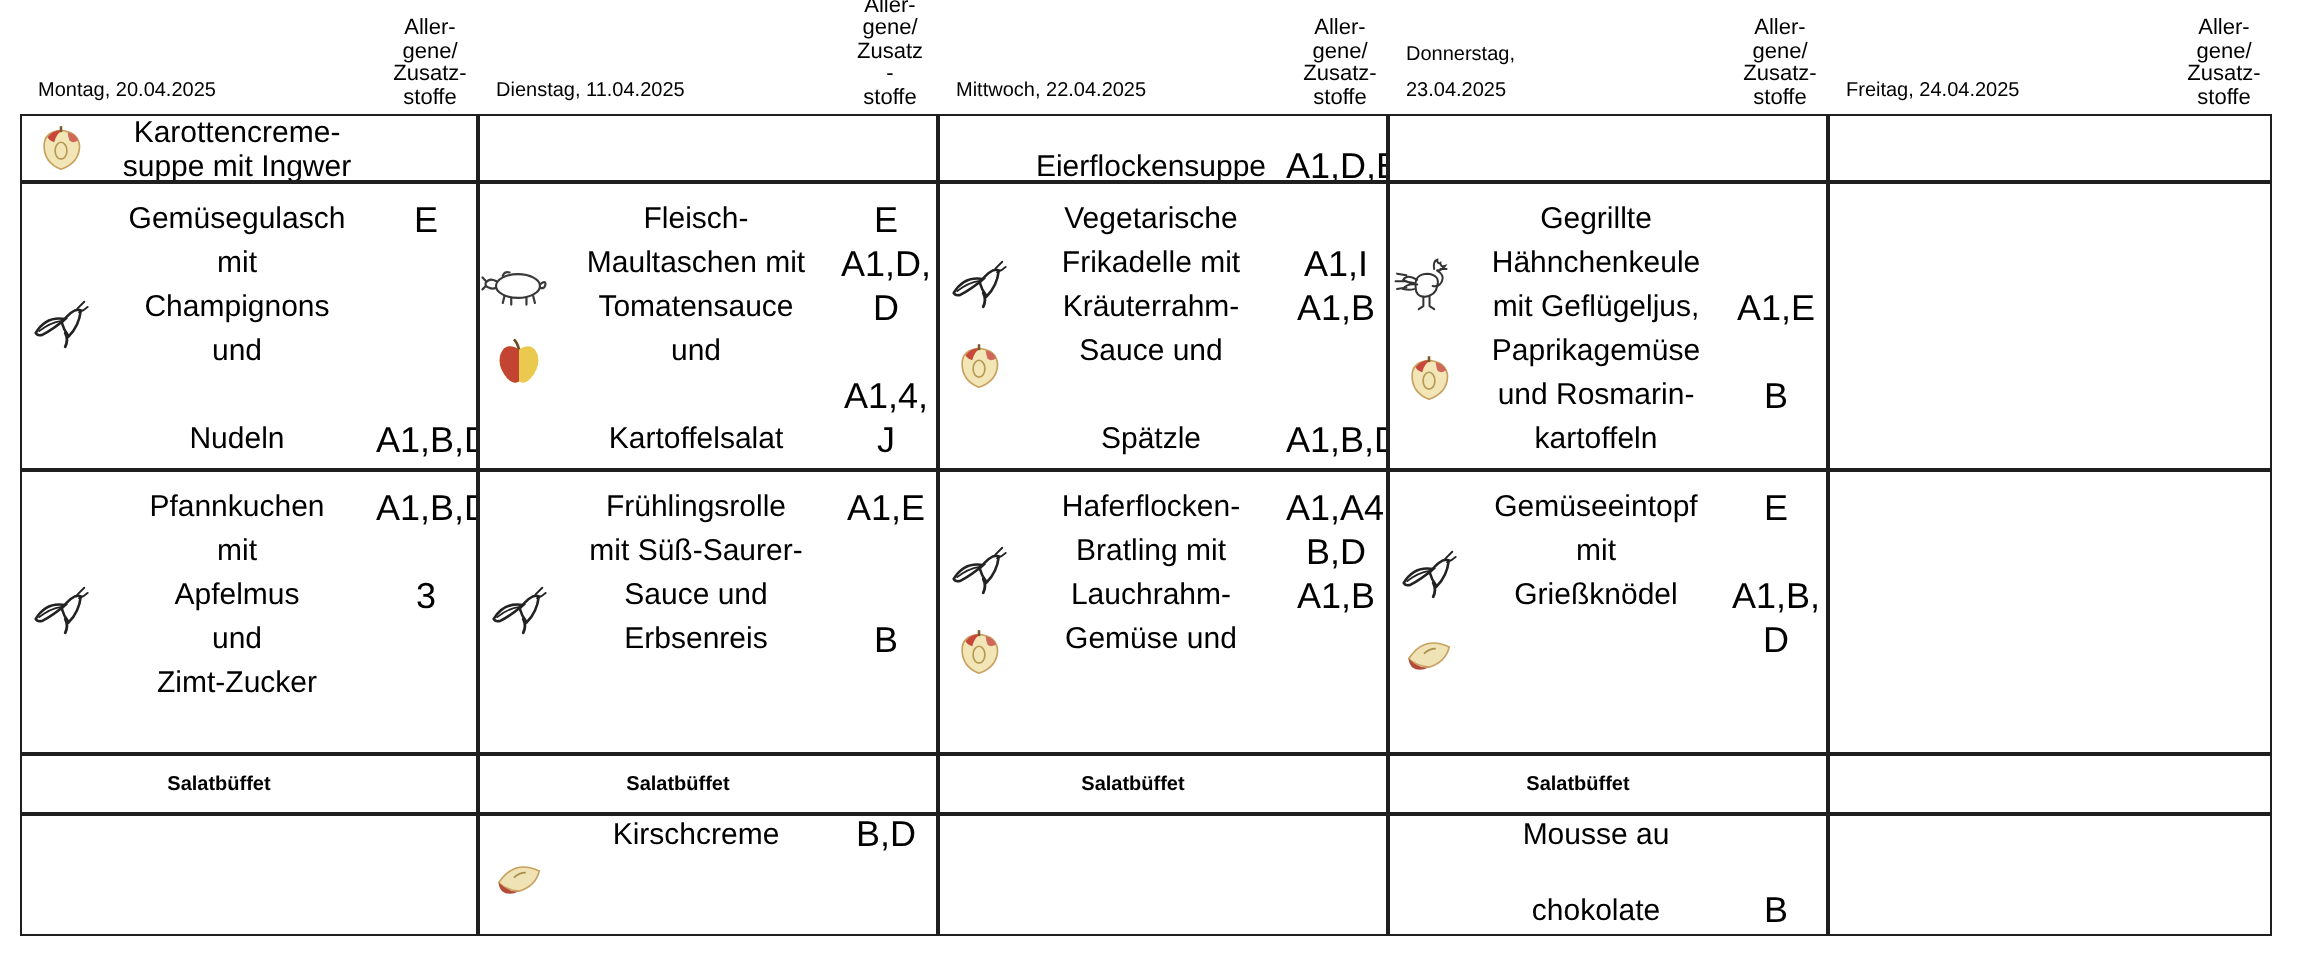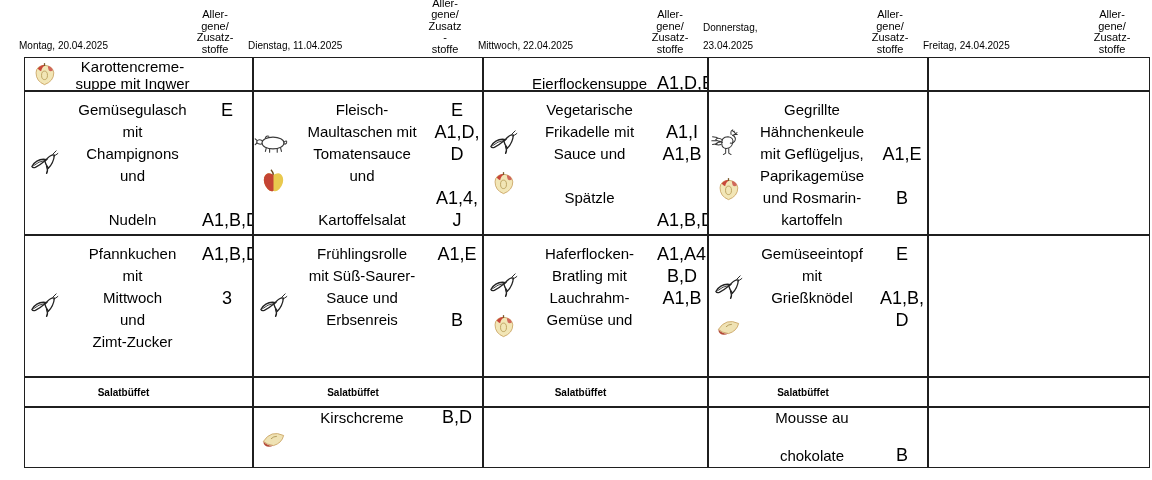--- a/index.html
+++ b/index.html
@@ -9,21 +9,21 @@
   
   .hdr{position:absolute;left:14px;top:0;width:1126px;height:57px;display:grid;
        grid-template-columns:229px 230px 225px 220px 222px;}
   .day-hdr{position:relative;}
   .day-title{position:absolute;left:5px;bottom:2px;font-weight:normal;font-size:10px;
              line-height:18px;white-space:pre-line;}
   .allerg-hdr{position:absolute;right:2px;bottom:2px;width:52px;font-size:11px;
               line-height:11.5px;text-align:center;white-space:pre-line;}
 
   
-  .tbl{position:absolute;left:24px;top:57px;width:1031px;height:411px;display:grid;
+  .tbl{position:absolute;left:10px;top:57px;width:1031px;height:411px;display:grid;
        grid-template-columns:229px 230px 225px 220px 222px;
        grid-template-rows:34px 144px 142px 30px 61px;}
   .cell{position:relative;border:1px solid #1f1f1f;overflow:hidden;background:#fff;}
 
   .icon-col{position:absolute;left:1px;top:0;bottom:0;width:36px;display:flex;
             flex-direction:column;justify-content:center;align-items:center;gap:14px;}
   .dish{position:absolute;left:38px;right:50px;top:0;bottom:0;text-align:center;}
   .codes{position:absolute;right:0;top:0;bottom:0;width:50px;text-align:center;}
   .ln{min-height:22px;line-height:22px;font-size:15px;white-space:nowrap;}
   .codes .ln{font-size:18px;}
@@ -214,20 +214,21 @@
               <path d="M8 9 Q12 4 17 5 Q13 7 12 12 Q9 11 8 9Z" fill="#c8473a"></path>
               <path d="M20 6 Q25 7 26 11 Q23 13 21 11 Q20 8 20 6Z" fill="#d0685a"></path>
               <ellipse cx="16" cy="17" rx="3.5" ry="5" fill="none" stroke="#b59a55" stroke-width="1"></ellipse>
               <path d="M16 2.5 L16 6" stroke="#7a5a2b" stroke-width="1.5"></path>
             </svg>
           </span>
         </div>
       <div class="dish" data-name="dish-text">
           <div class="ln" data-name="dish-line">Vegetarische</div>
           <div class="ln" data-name="dish-line">Frikadelle mit</div>
+          <div class="ln" data-name="dish-line">Kräuterrahm-</div>
           <div class="ln" data-name="dish-line">Sauce und</div>
           <div class="ln" data-name="dish-line"></div>
           <div class="ln" data-name="dish-line">Spätzle</div>
         </div>
       <div class="codes" data-name="allergen-codes">
           <div class="ln" data-name="allergen-code"></div>
           <div class="ln" data-name="allergen-code">A1,I</div>
           <div class="ln" data-name="allergen-code">A1,B</div>
           <div class="ln" data-name="allergen-code"></div>
           <div class="ln" data-name="allergen-code"></div>
@@ -288,21 +289,21 @@
                 <path d="M19 13 Q26 4 30 6 Q29 15 23 21 Q20 17 19 13Z" stroke-width="1.5"></path>
                 <path d="M21 19 Q23 23 21 27" stroke-width="1.6"></path>
                 <path d="M28 5 L32 1 M29 7 Q32 6 34 4" stroke-width="1.1"></path>
               </g>
             </svg>
           </span>
         </div>
       <div class="dish" data-name="dish-text">
           <div class="ln" data-name="dish-line">Pfannkuchen</div>
           <div class="ln" data-name="dish-line">mit</div>
-          <div class="ln" data-name="dish-line">Mittwoch</div>
+          <div class="ln" data-name="dish-line">Apfelmus</div>
           <div class="ln" data-name="dish-line">und</div>
           <div class="ln" data-name="dish-line">Zimt-Zucker</div>
         </div>
       <div class="codes" data-name="allergen-codes">
           <div class="ln" data-name="allergen-code">A1,B,D</div>
           <div class="ln" data-name="allergen-code"></div>
           <div class="ln" data-name="allergen-code">3</div>
           <div class="ln" data-name="allergen-code"></div>
           <div class="ln" data-name="allergen-code"></div>
         </div>

